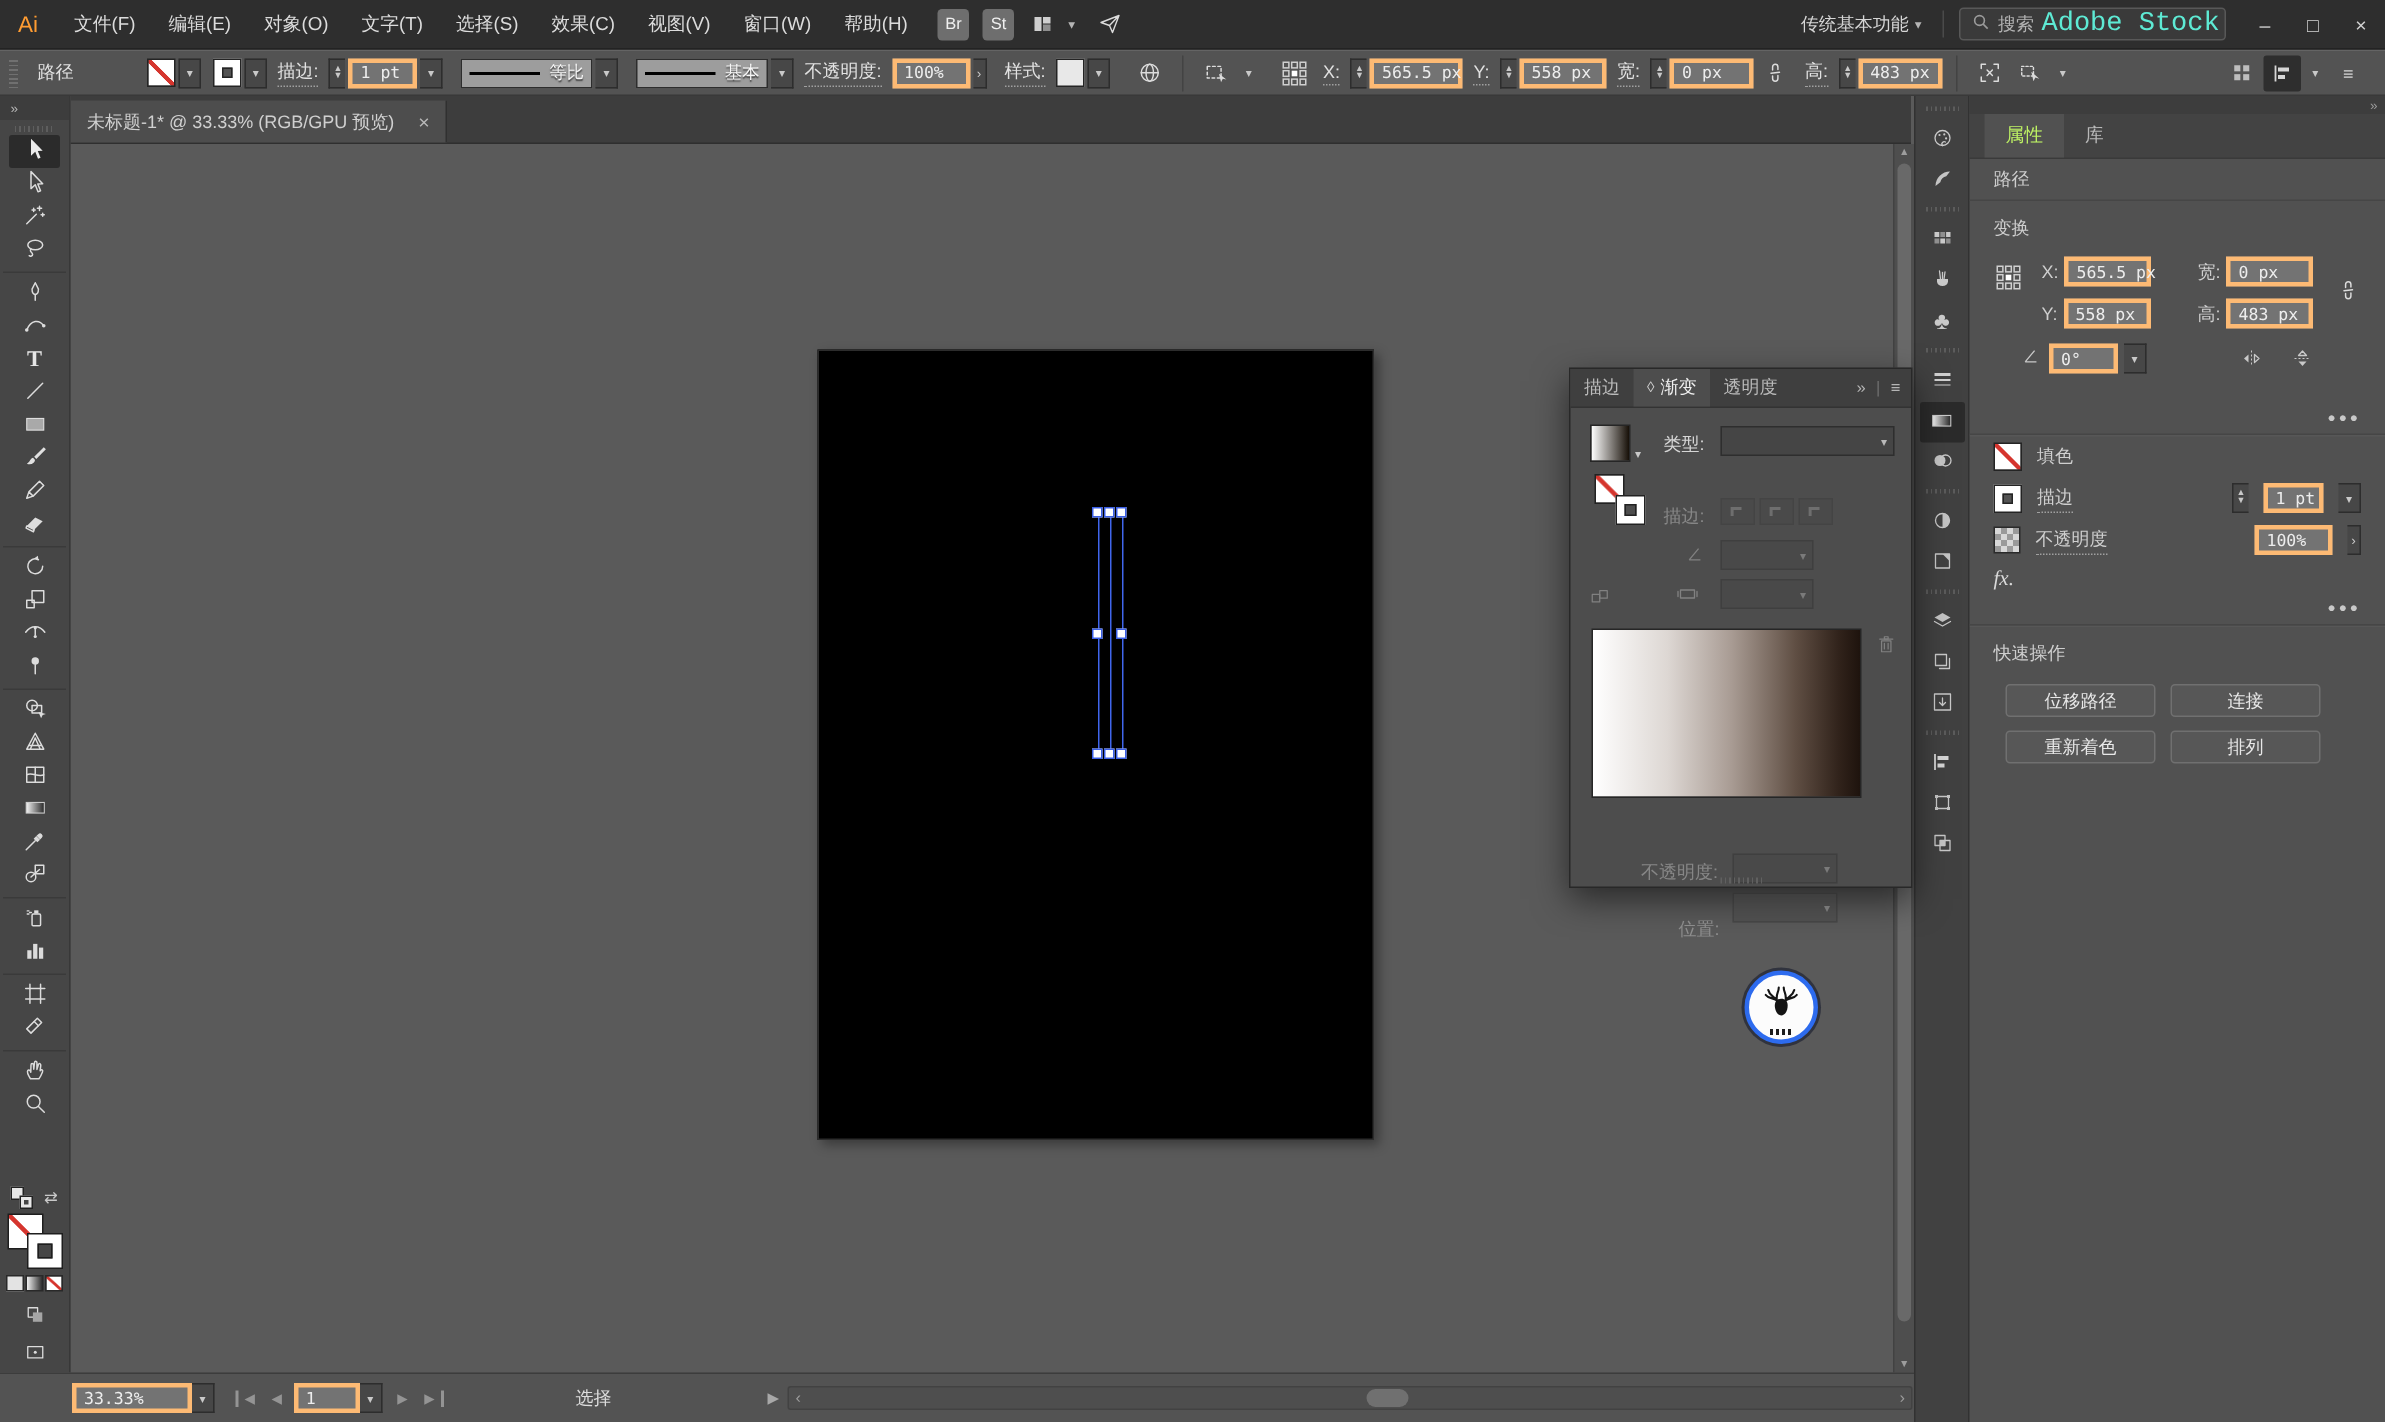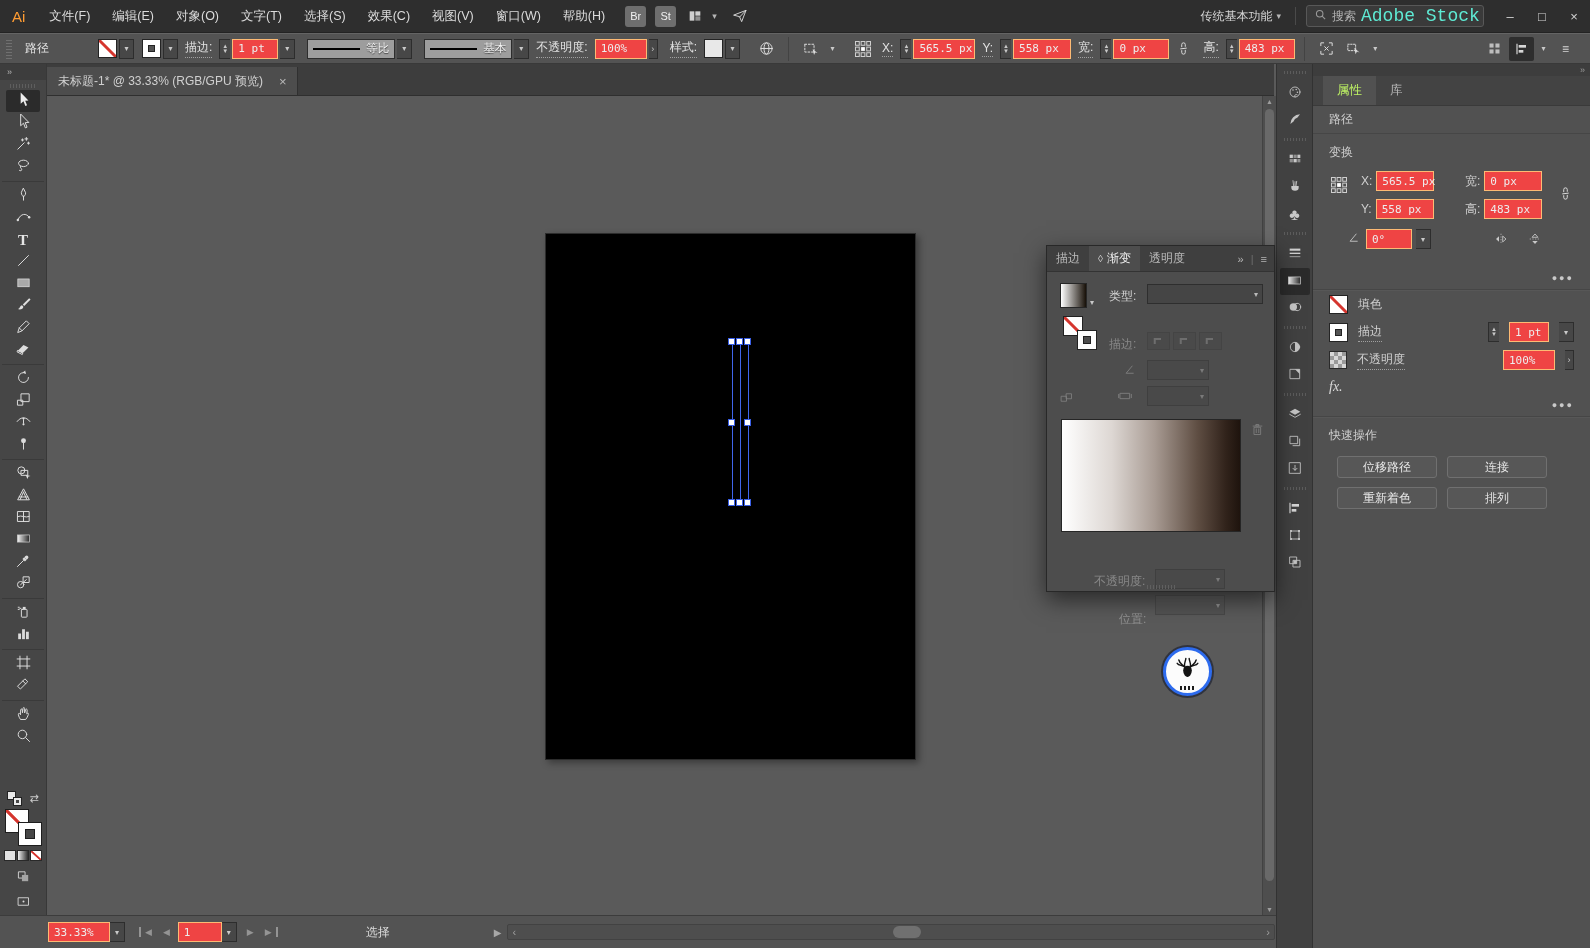--- a/index.html
+++ b/index.html
@@ -16,21 +16,21 @@
 .vbar{width:1px;height:18px;background:#4a4a4a;margin:0 10px}
 .search{width:178px;height:22px;background:#3a3a3a;border:1px solid #585858;border-radius:3px;display:flex;align-items:center;padding:0 7px;gap:5px;margin-right:10px}
 .search .slbl{color:#b3b3b3;font-size:12px;white-space:nowrap}
 .search .ph{color:#5eead4;font-size:18px;font-family:Liberation Mono, monospace;white-space:nowrap}
 .winbtn{width:32px;height:30px;display:flex;align-items:center;justify-content:center;color:#d2d2d2;font-size:13px}
 
 .ctrlbar{position:absolute;top:33px;left:0;right:0;height:31px;background:#535353;border-top:1px solid #646464;border-bottom:1px solid #393939;display:flex;align-items:center;z-index:29;padding:0 6px;gap:2px}
 .grip-v{width:6px;height:20px;background:repeating-linear-gradient(0deg,#707070 0 1px,transparent 1px 3px);margin-right:6px}
 .cb-label{margin:0 5px;color:#e2e2e2;white-space:nowrap}
 .dotted{border-bottom:1px dotted #a0a0a0;padding-bottom:1px}
-.fld{height:20px;background:#ef4444;border:1px solid #fdba74;display:flex;align-items:center;padding:0 5px;font-family:"DejaVu Sans Mono",monospace;font-size:11px;color:#ededed;white-space:nowrap}
+.fld{height:20px;background:#737373;border:3px solid #fdba74;display:flex;align-items:center;padding:0 5px;font-family:"DejaVu Sans Mono",monospace;font-size:11px;color:#ededed;white-space:nowrap}
 .stp{width:11px;height:20px;display:flex;flex-direction:column;align-items:center;justify-content:center;color:#c9c9c9;font-size:6px;line-height:5px;background:#474747;border:1px solid #2d2d2d;border-right:none}
 .dd{width:15px;height:20px;background:#474747;border:1px solid #2d2d2d;border-left:none;display:flex;align-items:center;justify-content:center;font-size:8px;color:#c9c9c9}
 .ddl{border-left:1px solid #2d2d2d}
 .sw{width:19px;height:19px;border:1px solid #242424;background:#fff;position:relative;flex:none}
 .sw.none{background:linear-gradient(to top right,#fff 43%,#d5352e 45%,#d5352e 55%,#fff 57%)}
 .sw.stroke::after{content:"";position:absolute;inset:5px;background:#535353;border:1px solid #242424}
 .csep{width:1px;height:24px;background:#434343;margin:0 7px;flex:none}
 .profile{width:88px;height:20px;background:#9d9d9d;border:1px solid #2d2d2d;display:flex;align-items:center;padding:0 5px;gap:6px}
 .profile .ln{flex:1;height:2px;background:#000}
 .profile .pt{color:#f7f7f7;text-shadow:0 1px 1px rgba(0,0,0,.65);font-size:11.5px;white-space:nowrap}
@@ -545,21 +545,21 @@
     </div>
   </div>
 
   <div class="vscroll">
     <span class="arr" style="top:2px">▲</span>
     <div class="vthumb"></div>
     <span class="arr" style="bottom:2px">▼</span>
   </div>
 
   <div class="statusbar">
-    <span class="fld" style="width:62px">33.33%</span>
+    <span class="fld" style="width:80px">33.33%</span>
     <span class="dd">▾</span>
     <span style="width:14px"></span>
     <span class="nav">
       <span class="b firstbar">◀</span>
       <span class="b">◀</span>
     </span>
     <span class="fld" style="width:44px;margin-left:4px">1</span>
     <span class="dd">▾</span>
     <span class="nav" style="margin-left:6px">
       <span class="b">▶</span>

